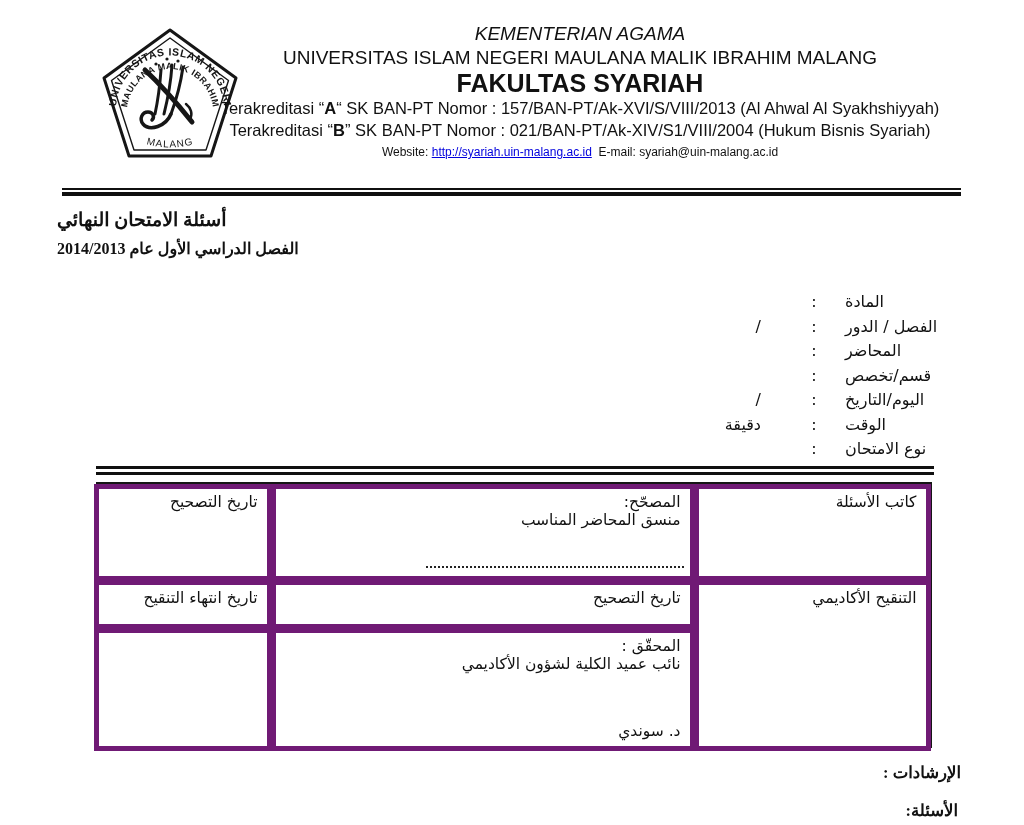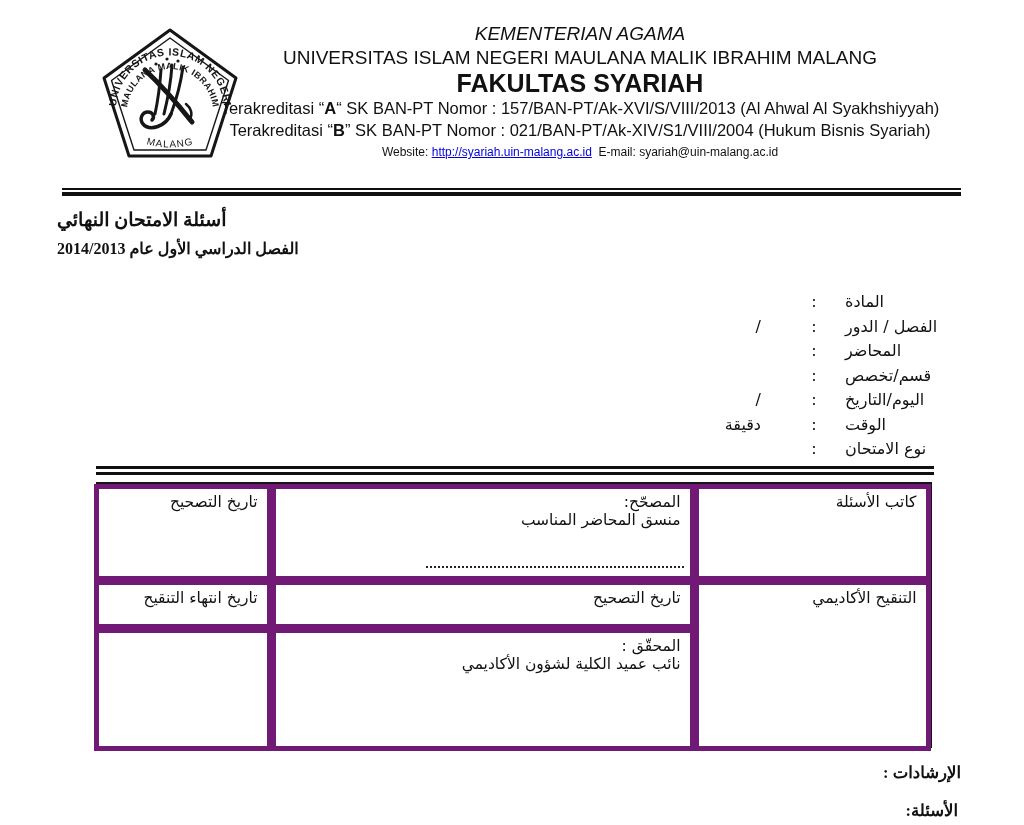--- a/index.html
+++ b/index.html
@@ -197,20 +197,21 @@
     </div>
 
     <div class="cell span2">
       <span>التنقيح الأكاديمي</span>
     </div>
 
     <div class="cell">
       <div class="vcell">
         <div>المحقّق :</div>
         <div>نائب عميد الكلية لشؤون الأكاديمي</div>
+        <div class="vname">د. سوندي</div>
       </div>
     </div>
 
     <div class="cell"></div>
   </div>
 
   <div class="abs footlbl instr" dir="rtl" lang="ar">الإرشادات :</div>
   <div class="abs footlbl quest" dir="rtl" lang="ar">الأسئلة:</div>
 
 </div>

